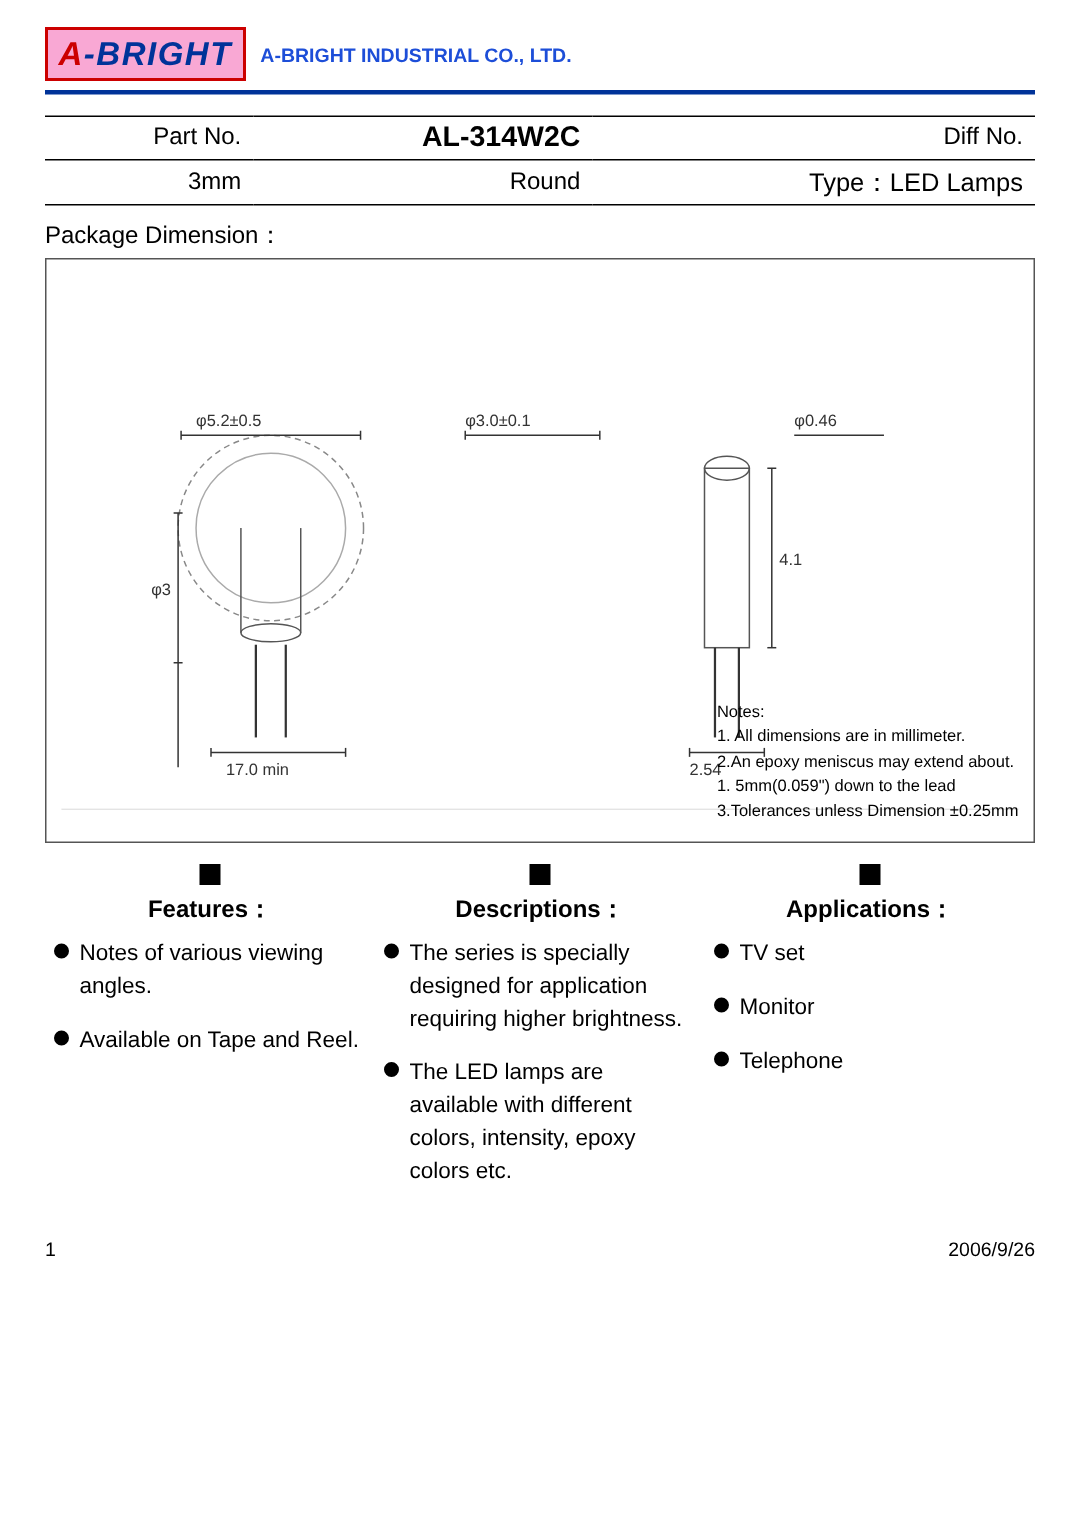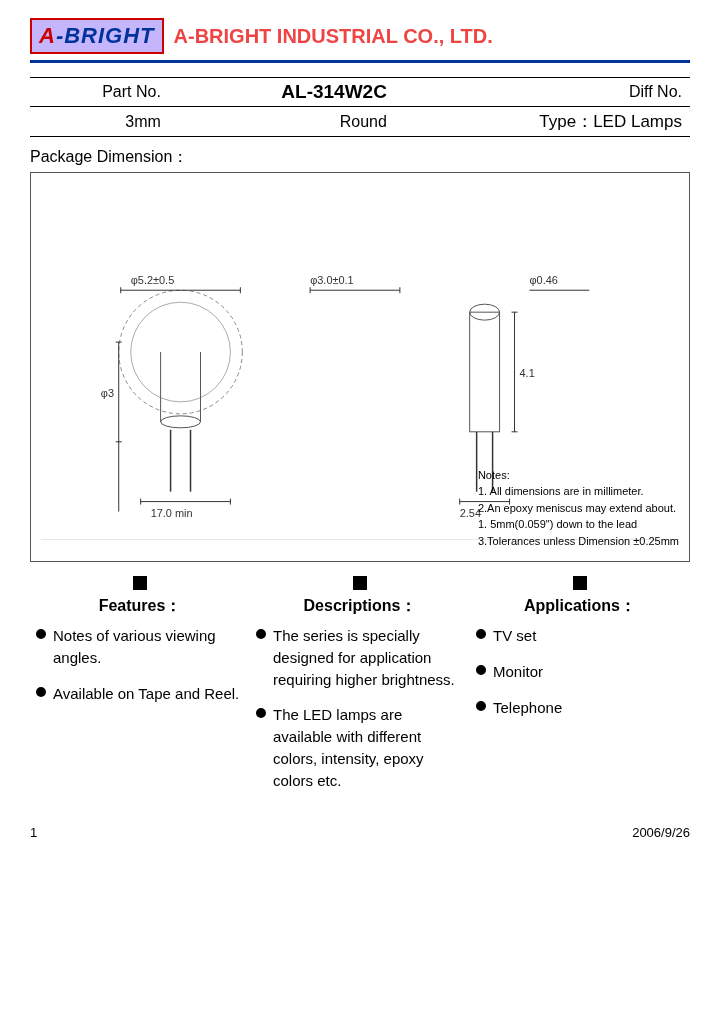--- a/index.html
+++ b/index.html
@@ -18,39 +18,39 @@
       display: flex;
       align-items: center;
       gap: 10px;
       padding-bottom: 6px;
       border-bottom: 3px solid #003399;
       margin-bottom: 14px;
     }
     .logo-box {
       display: flex;
       align-items: center;
-      background: #c4b5fd;
+      background: #f9a8d4;
       border: 2.5px solid #cc0000;
       padding: 3px 7px;
     }
     .logo-text {
       font-size: 22px;
       font-weight: 900;
       font-style: italic;
       color: #003399;
       letter-spacing: 1px;
       font-family: Arial Black, Arial, sans-serif;
     }
     .logo-text span {
       color: #cc0000;
     }
     .company-name {
-      font-size: 20px;
+      font-size: 13px;
       font-weight: bold;
-      color: #ef4444;
+      color: #1d4ed8;
       font-family: Arial, sans-serif;
     }
 
     
     .part-table {
       width: 100%;
       border-collapse: collapse;
       margin-bottom: 10px;
     }
     .part-table td {

